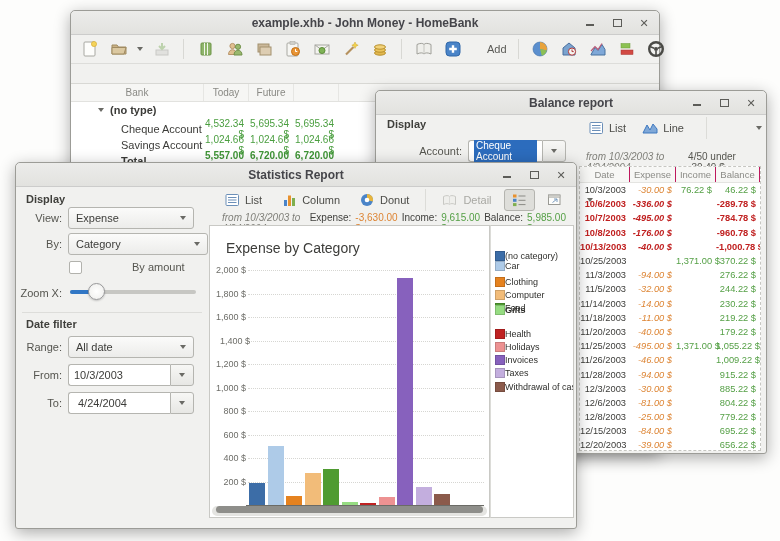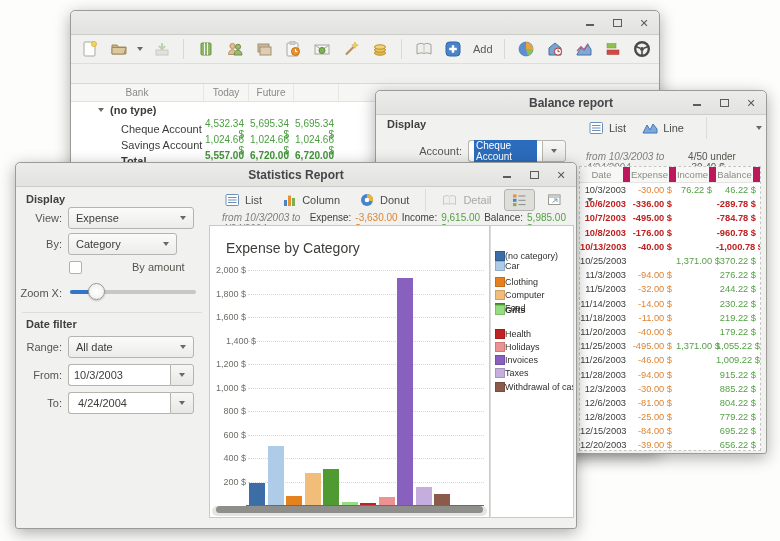--- a/index.html
+++ b/index.html
@@ -10,21 +10,21 @@
   .ctrl{position:relative;width:10px;height:10px;cursor:pointer;}
   .ctrl-min::after{content:"";position:absolute;left:1px;right:1px;bottom:2px;height:2px;background:#5c5c58;}
   .ctrl-max::after{content:"";position:absolute;left:1px;top:1px;width:7px;height:6px;border:1.5px solid #5c5c58;}
   .ctrl-close{font-size:11px;line-height:10px;color:#5c5c58;font-weight:bold;text-align:center;}
   .menubar{display:flex;gap:15px;padding:4px 12px 3px;font-size:12px;color:#4c4c48;}
   .menu-item{cursor:pointer;}
   .toolbar{display:flex;align-items:center;height:28px;padding:0 8px;gap:8px;border-bottom:1px solid #dddddA;}
   .tool-btn{width:21px;height:21px;display:flex;align-items:center;justify-content:center;flex:0 0 auto;}
   .tsep{width:1px;height:20px;background:#d8d8d4;margin:0 3px;flex:0 0 auto;}
   .caret{width:0;height:0;border-left:3.5px solid transparent;border-right:3.5px solid transparent;border-top:4px solid #6a6a65;}
-  .add-label{font-size:11px;color:#5a5a56;margin-left:2px;}
+  .add-label{font-size:11px;color:#5a5a56;margin-left:16px;}
   
   .accounts{position:absolute;left:0;right:0;top:72px;bottom:0;background:#fff;border-top:1px solid #d8d8d4;}
   .acc-grid{display:grid;grid-template-columns:133px 45px 45px 45px 1fr;}
   .acc-header{background:#f6f6f4;border-bottom:1px solid #e2e2df;height:17px;font-size:10px;color:#8a8a85;}
   .acc-header>div{display:flex;align-items:center;justify-content:center;border-right:1px solid #e6e6e3;}
   .acc-row{height:16px;font-size:11px;color:#3b3b38;align-items:center;}
   .acc-row .name{padding-left:50px;display:flex;align-items:center;}
   .acc-row.group .name{padding-left:27px;font-weight:bold;gap:6px;}
   .acc-row.total .name{padding-left:50px;font-weight:bold;}
   .acc-row .val{font-size:10px;color:#4a9e3f;text-align:right;padding-right:5px;}
@@ -44,25 +44,25 @@
   .rbtn.pressed{background:#dededa;border:1px solid #b4b4af;}
   .vsep{width:1px;height:22px;background:#dcdcd8;margin:0 4px;flex:0 0 auto;}
   
   .b-head{position:absolute;left:0;right:0;top:23px;height:52px;}
   .b-toolbar{position:absolute;left:205px;top:3px;right:4px;display:flex;align-items:center;}
   .b-range-row{position:absolute;left:210px;top:37px;right:7px;display:flex;font-size:10px;align-items:baseline;}
   .range-italic{font-style:italic;color:#80807a;}
   .b-table{position:absolute;left:203px;top:75px;width:182px;bottom:2px;background:#fff;border:1px dashed #c6c6c1;box-sizing:border-box;overflow:hidden;}
   .b-grid{display:grid;grid-template-columns:50px 46px 40px 1fr;}
   .b-header{height:15px;background:#f7f7f5;border-bottom:1px solid #e4e4e1;font-size:9.5px;color:#8b8b86;}
-  .b-header>div{display:flex;align-items:center;justify-content:center;border-right:7px solid #be185d;}
+  .b-header>div{display:flex;align-items:center;justify-content:center;border-right:1px solid #be185d;}
   .b-row{height:14.2px;font-size:9.3px;align-items:center;white-space:nowrap;}
   .b-row>div{text-align:right;padding-right:4px;}
   .b-row .bd{color:#3c3c39;}
-  .b-row .be{color:#dd8433;}
+  .b-row .be{color:#dd8433;font-style:italic;}
   .b-row .bi{color:#55a046;}
   .b-row .bb{color:#55a046;}
   .b-row.neg>div{color:#c02020 !important;font-weight:bold;}
   
   .s-left{position:absolute;left:0;top:23px;width:192px;bottom:2px;}
   .s-sep{position:absolute;left:6px;right:6px;height:1px;background:#dddddA;}
   .checkbox{position:absolute;width:13px;height:13px;background:#fff;border:1px solid #b2b2ad;border-radius:2px;box-sizing:border-box;cursor:pointer;}
   .slider{position:absolute;height:22px;cursor:pointer;}
   .slider .track{position:absolute;left:0;right:0;top:9px;height:4px;background:#c7c7c3;border-radius:2px;}
   .slider .fill{position:absolute;left:0;top:9px;height:4px;width:26px;background:#3177c5;border-radius:2px;}
@@ -86,20 +86,21 @@
   .legend-label{font-size:9px;color:#2f2f2c;white-space:nowrap;}
   svg{display:block;}
 </style>
 </head>
 <body>
 
 <div class="page">
 
   <div class="window" style="left:70px;top:10px;width:588px;height:440px;z-index:1;">
     <div class="titlebar">
+      <span>example.xhb - John Money - HomeBank</span>
       <div class="win-controls">
         <div class="ctrl ctrl-min"></div>
         <div class="ctrl ctrl-max"></div>
         <div class="ctrl ctrl-close">✕</div>
       </div>
     </div>
     <div class="toolbar">
       <div class="tool-btn">
           <span>
             <svg width="18" height="18">
@@ -476,21 +477,21 @@
     </div>
 
     <div class="s-left">
       <div class="bold-label" style="left:10px;top:7px;">Display</div>
       <div class="flabel" style="left:0;top:26px;width:46px;">View:</div>
       <div class="combo" style="left:52px;top:21px;width:126px;">
         <span>Expense</span>
           <span class="arr caret"></span>
       </div>
       <div class="flabel" style="left:0;top:52px;width:46px;">By:</div>
-      <div class="combo" style="left:52px;top:47px;width:109px;">
+      <div class="combo" style="left:52px;top:47px;width:140px;">
         <span>Category</span>
           <span class="arr caret"></span>
       </div>
       <div class="checkbox" style="left:53px;top:75px;"></div>
       <div class="flabel" style="left:72px;top:75px;text-align:left;margin-left:44px;">By amount</div>
       <div class="flabel" style="left:0;top:101px;width:46px;">Zoom X:</div>
       <div class="slider" style="left:54px;top:95px;width:126px;">
         <div class="track"></div>
           <div class="fill"></div>
           <div class="handle"></div>
@@ -608,21 +609,21 @@
           <div class="ytick" style="top: 227px; left: 2px;">400 $</div>
           <div class="gridline" style="top: 208.5px;"></div>
           <div class="ytick" style="top: 203.5px; left: 2px;">600 $</div>
           <div class="gridline" style="top: 185px;"></div>
           <div class="ytick" style="top: 180px; left: 2px;">800 $</div>
           <div class="gridline" style="top: 161.5px;"></div>
           <div class="ytick" style="top: 156.5px; left: 2px;">1,000 $</div>
           <div class="gridline" style="top: 138px;"></div>
           <div class="ytick" style="top: 133px; left: 2px;">1,200 $</div>
           <div class="gridline" style="top: 114.5px;"></div>
-          <div class="ytick" style="top: 109.5px; left: 12px;">1,400 $</div>
+          <div class="ytick" style="top: 109.5px; left: 6px;">1,400 $</div>
           <div class="gridline" style="top: 91px;"></div>
           <div class="ytick" style="top: 86px; left: 2px;">1,600 $</div>
           <div class="gridline" style="top: 67.5px;"></div>
           <div class="ytick" style="top: 62.5px; left: 2px;">1,800 $</div>
           <div class="gridline" style="top: 44px;"></div>
           <div class="ytick" style="top: 39px; left: 2px;">2,000 $</div>
           <div class="bar" style="left: 39px; top: 257.262px; height: 21.7375px; background: rgb(60, 109, 167);"></div>
           <div class="bar" style="left: 57.5px; top: 220.25px; height: 58.75px; background: rgb(174, 203, 232);"></div>
           <div class="bar" style="left: 76px; top: 269.6px; height: 9.4px; background: rgb(229, 130, 31);"></div>
           <div class="bar" style="left: 94.5px; top: 247.275px; height: 31.725px; background: rgb(242, 188, 121);"></div>

